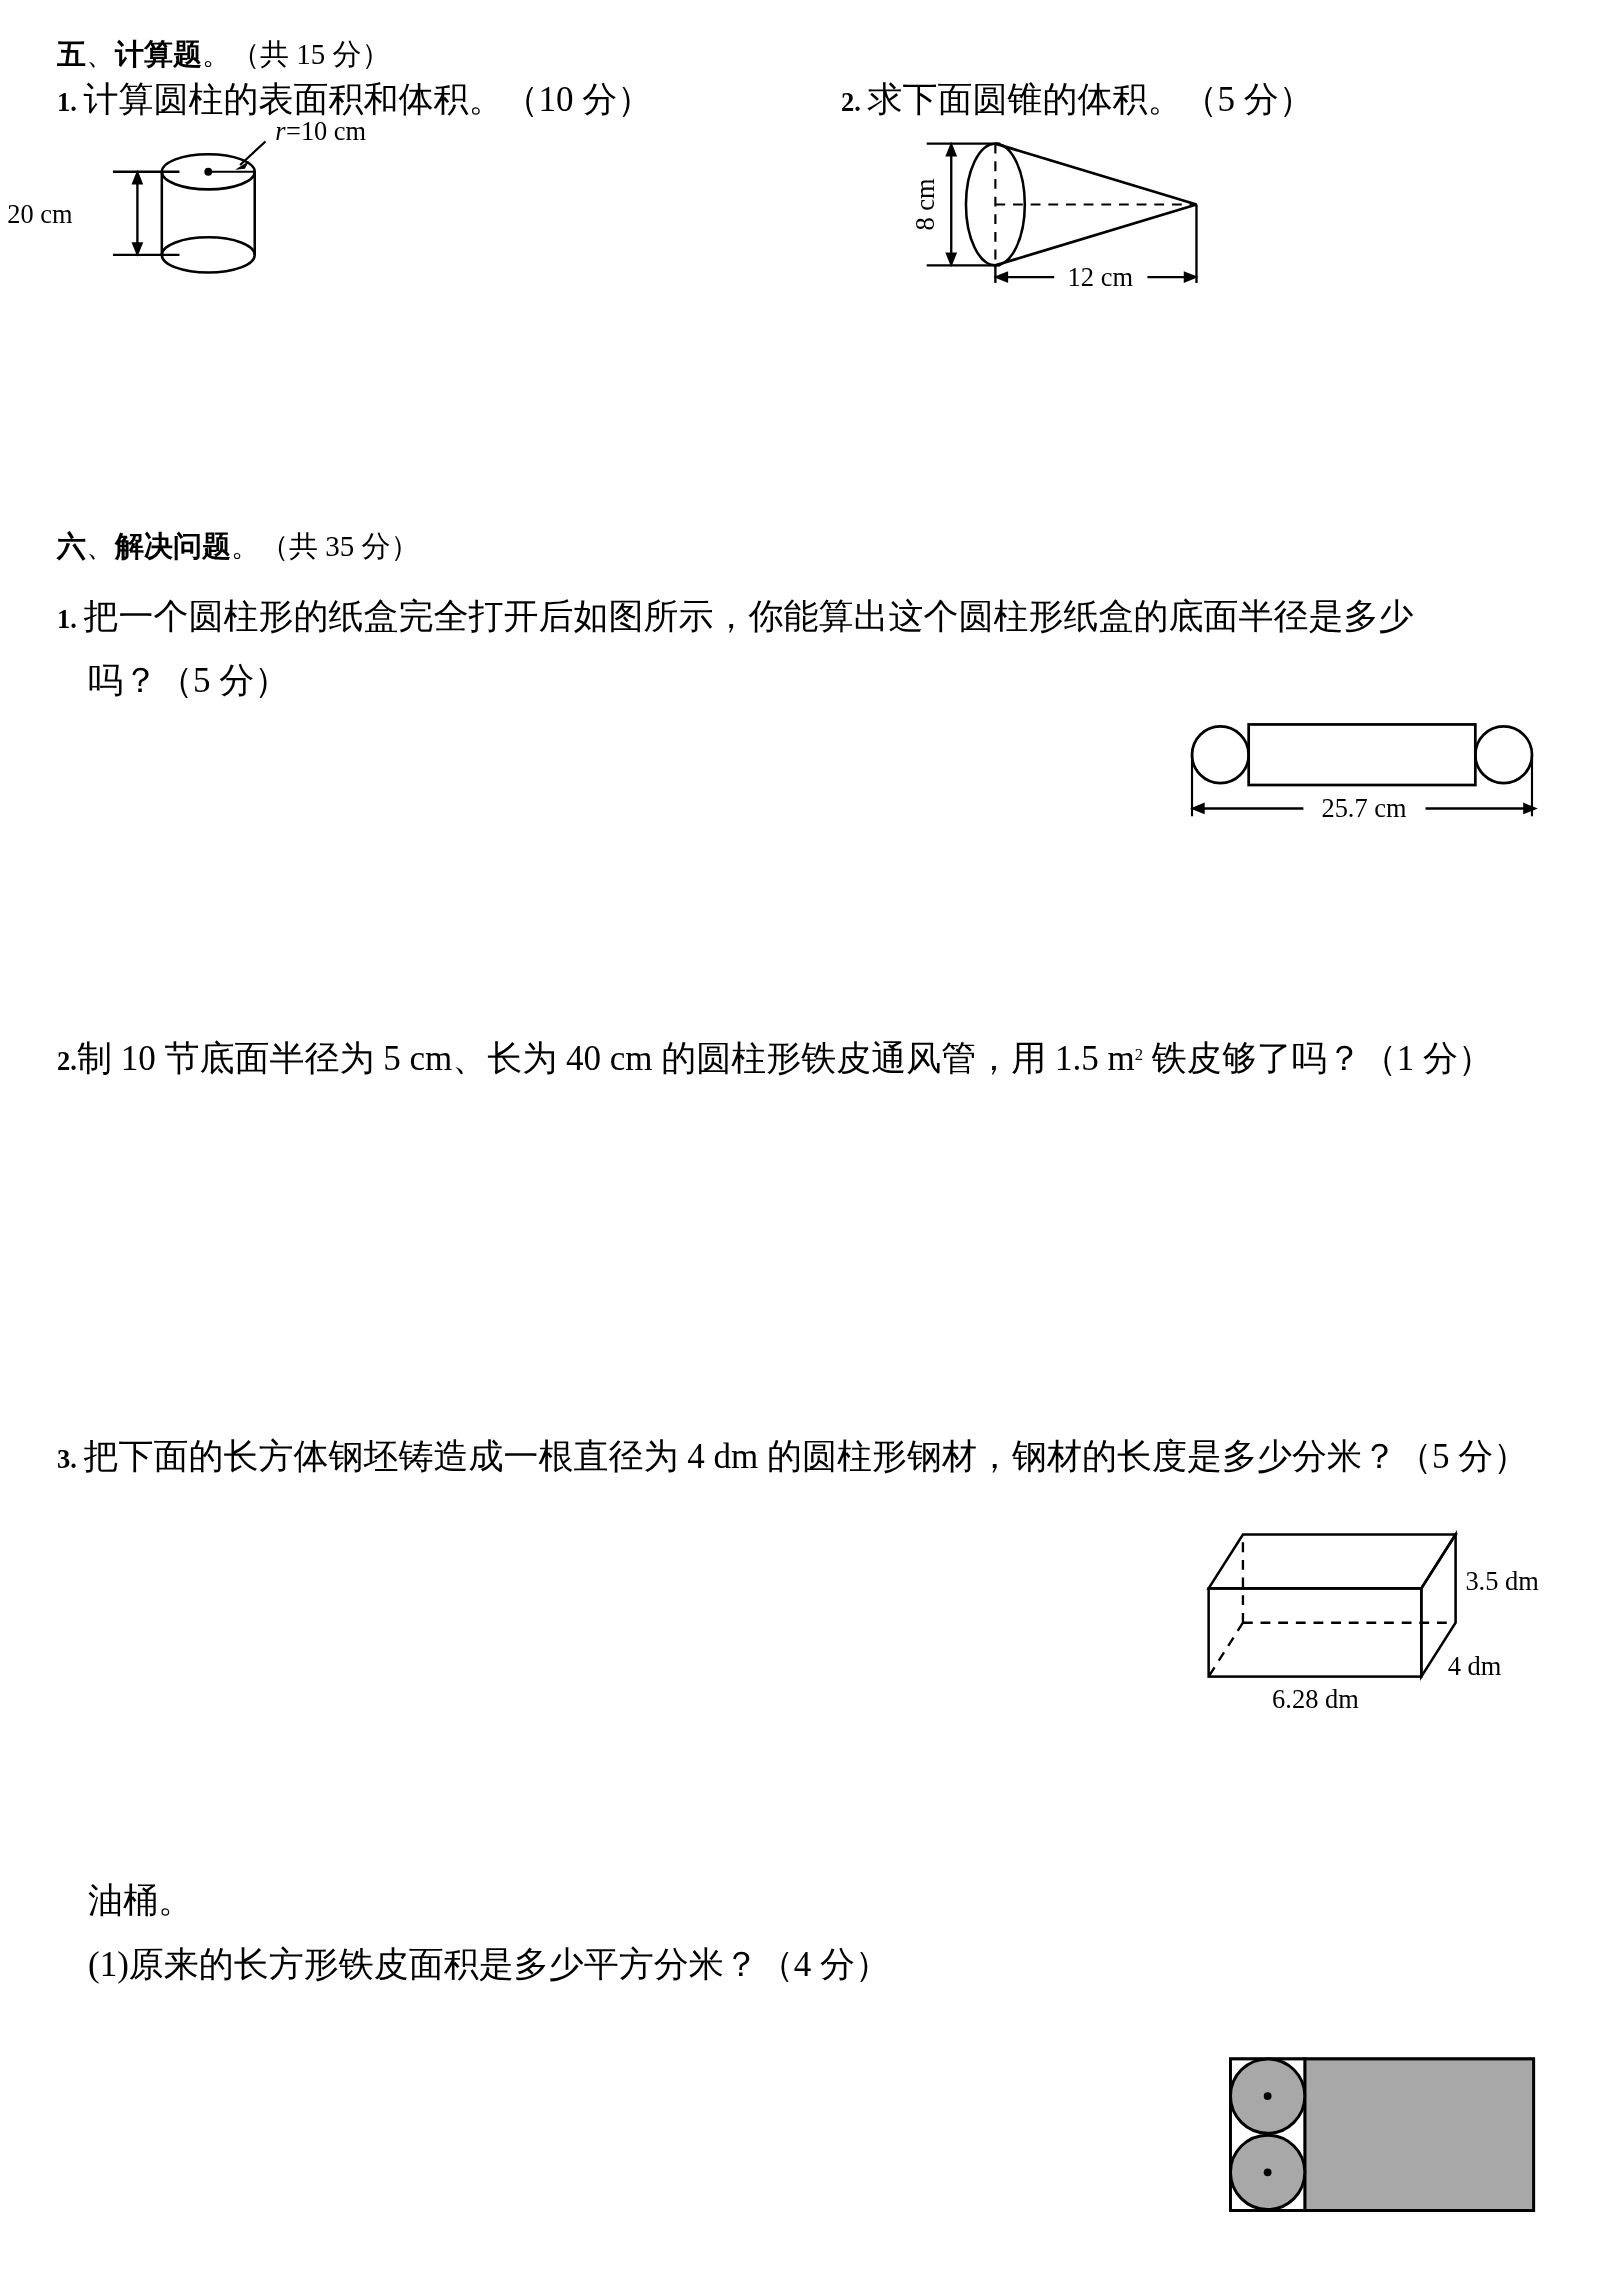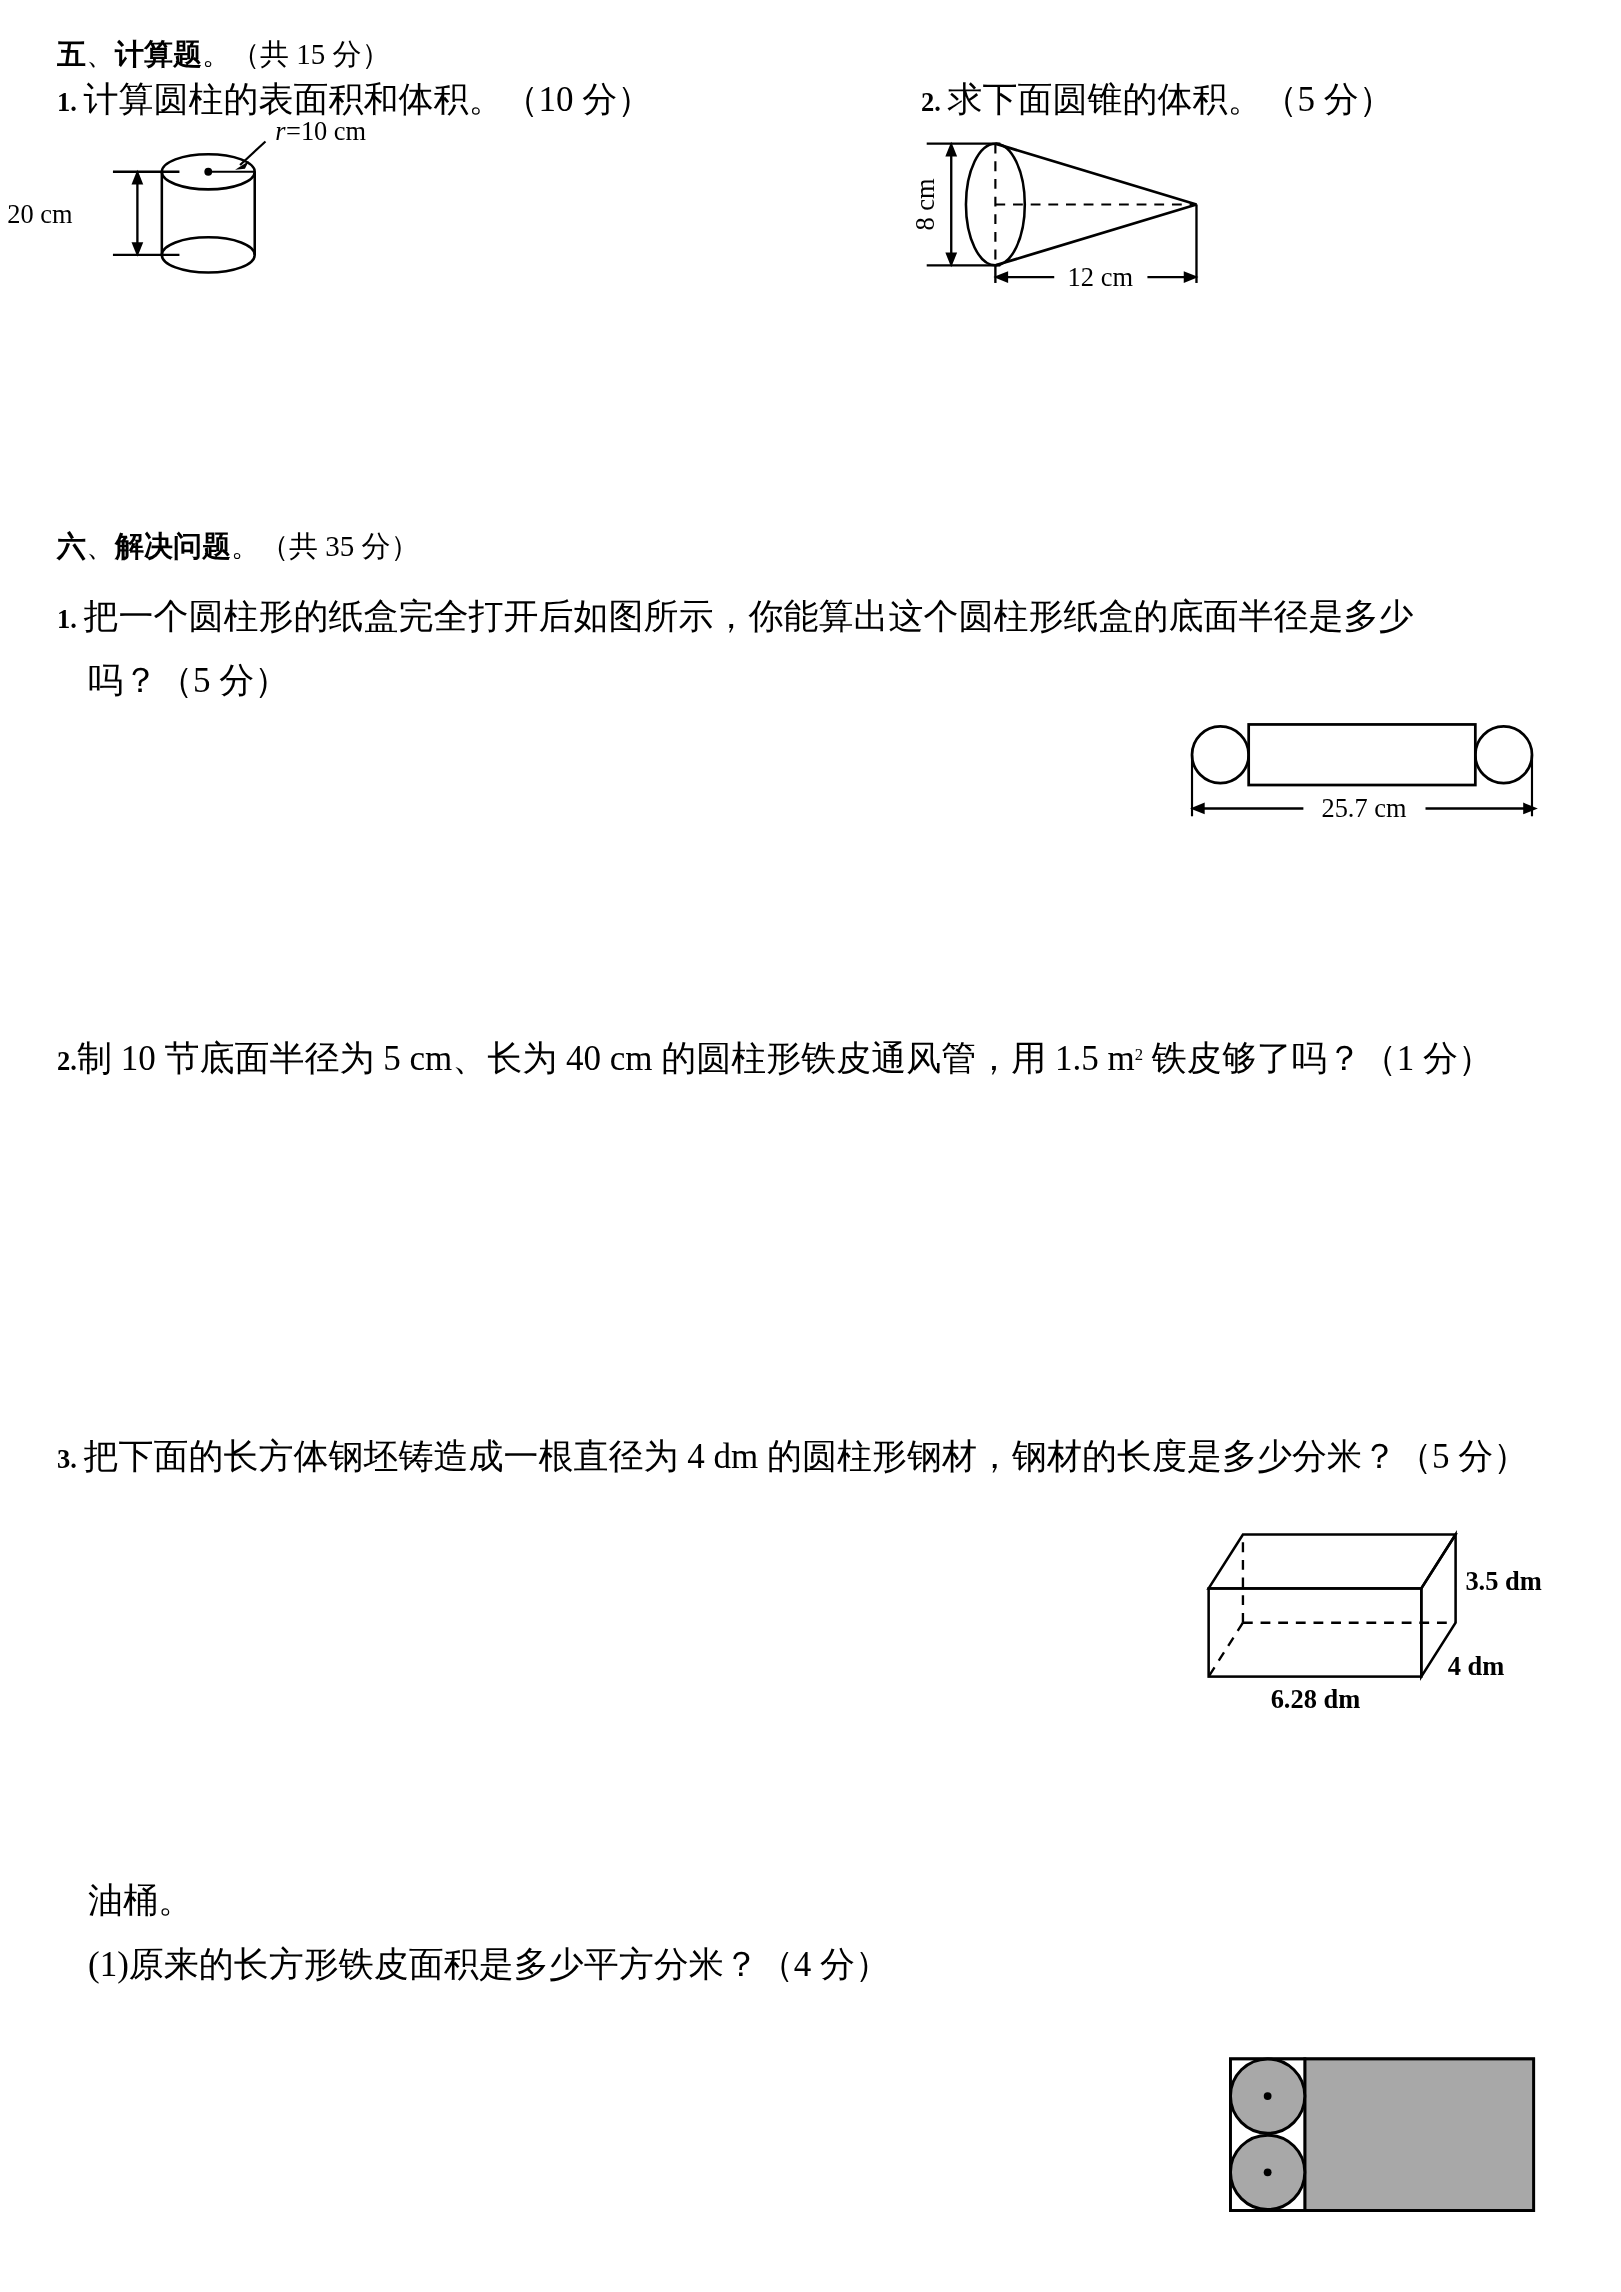--- a/index.html
+++ b/index.html
@@ -79,21 +79,21 @@
 
   <div class="section-head" style="left:57px; top:35px;">
     <span class="cn-bold">五</span><span>、</span><span class="cn-bold">计算题</span><span>。</span><span>（共 15 分）</span>
   </div>
 
   <div class="qline" style="left:57px; top:76px;">
     <span class="qnum">1.</span>
     <span class="qtext">计算圆柱的表面积和体积。</span><span class="qtext">（10 分）</span>
   </div>
 
-  <div class="qline" style="left:921px; top:76px;">
+  <div class="qline" style="left:841px; top:76px;">
     <span class="qnum">2.</span>
     <span class="qtext">求下面圆锥的体积。</span><span class="qtext">（5 分）</span>
   </div>
 
   <div class="fig" style="left:93px; top:118px;">
     <svg width="343" height="176" viewBox="0 0 350 180">
 
       <path d="M 70 55 L 70 140" stroke="#000" stroke-width="2.6" fill="none"></path>
       <path d="M 165 55 L 165 140" stroke="#000" stroke-width="2.6" fill="none"></path>
 
@@ -196,21 +196,21 @@
 
   <div class="qline" style="left:57px; top:1035px;">
     <span class="qnum">2.</span><span class="qtext">制 10 节底面半径为 5 cm、长为 40 cm 的圆柱形铁皮通风管，用 1.5 m</span><sup class="sq">2</sup><span class="qtext"> 铁皮够了吗？（1 分）</span>
   </div>
 
   <div class="qline" style="left:57px; top:1433px;">
     <span class="qnum">3.</span>
     <span class="qtext">把下面的长方体钢坯铸造成一根直径为 4 dm 的圆柱形钢材，钢材的长度是多少分米？（5 分）</span>
   </div>
 
-  <div class="fig" style="left:1191px; top:1500px;font-weight:bold;">
+  <div class="fig" style="left:1191px; top:1500px;">
     <svg width="392" height="216" viewBox="0 0 400 220">
 
       <line x1="53" y1="125" x2="270" y2="125" stroke="#000" stroke-width="2.4" stroke-dasharray="10 8"></line>
       <line x1="53" y1="125" x2="53" y2="35" stroke="#000" stroke-width="2.4" stroke-dasharray="10 8"></line>
       <line x1="53" y1="125" x2="18" y2="180" stroke="#000" stroke-width="2.4" stroke-dasharray="10 8"></line>
 
       <rect x="18" y="90" width="217" height="90" stroke="#000" stroke-width="2.6" fill="none"></rect>
 
       <polygon points="18,90 53,35 270,35 235,90" stroke="#000" stroke-width="2.6" fill="none"></polygon>
 

